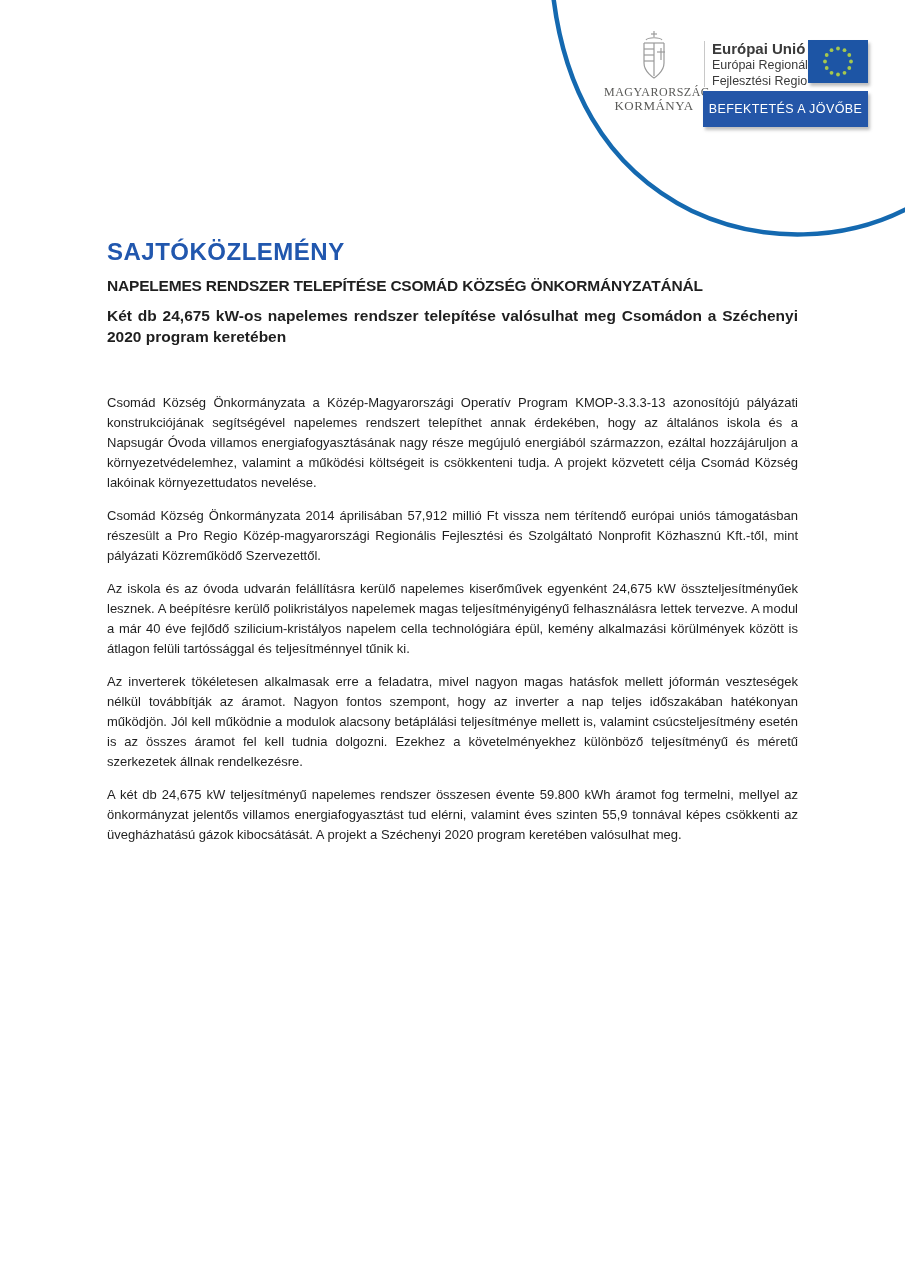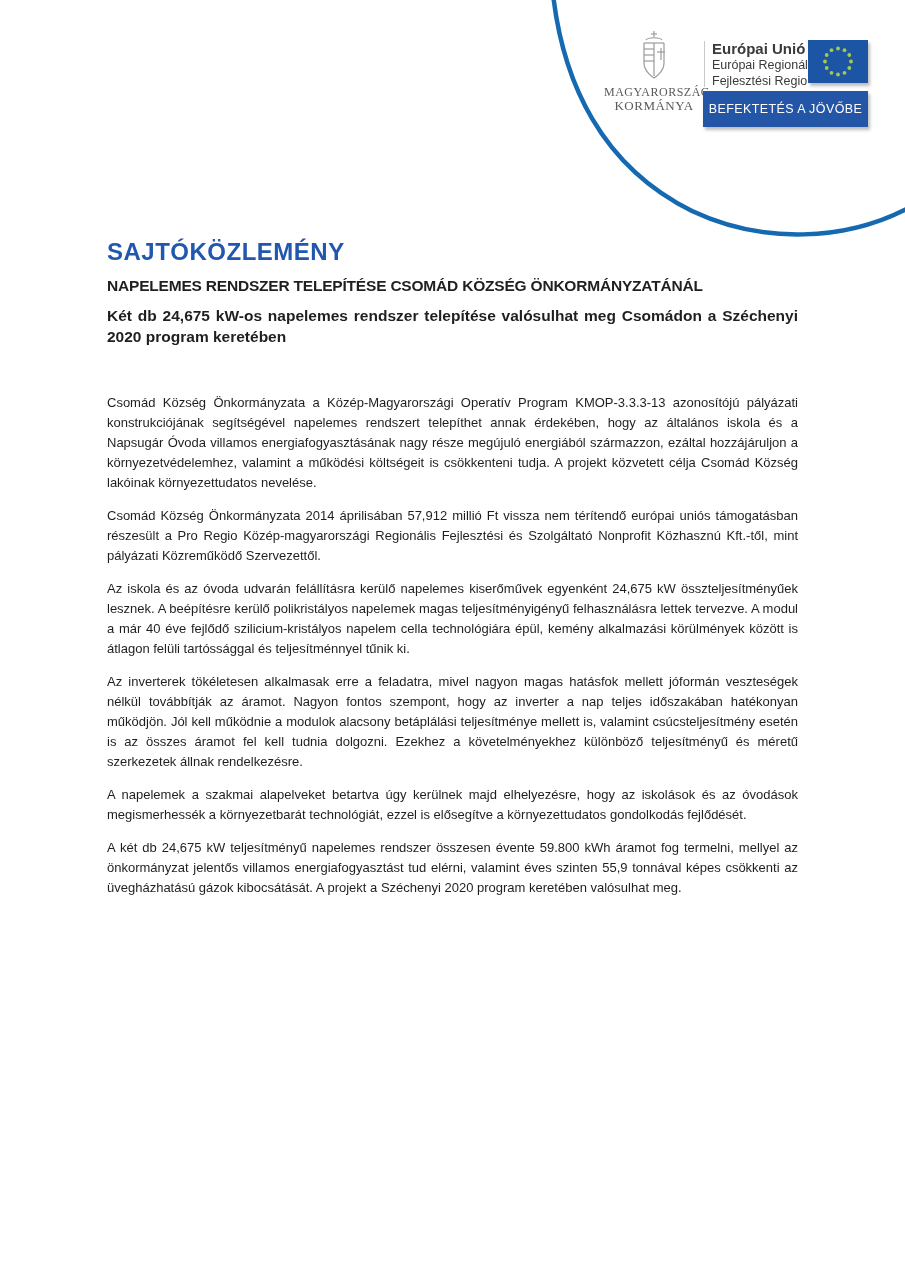--- a/index.html
+++ b/index.html
@@ -143,17 +143,16 @@
 
 
   <main class="content">
     <h1 class="title">SAJTÓKÖZLEMÉNY</h1>
     <h2 class="subtitle">NAPELEMES RENDSZER TELEPÍTÉSE CSOMÁD KÖZSÉG ÖNKORMÁNYZATÁNÁL</h2>
     <p class="lead">Két db 24,675 kW-os napelemes rendszer telepítése valósulhat meg Csomádon a Széchenyi 2020 program keretében</p>
     <p class="para">Csomád Község Önkormányzata a Közép-Magyarországi Operatív Program KMOP-3.3.3-13 azonosítójú pályázati konstrukciójának segítségével napelemes rendszert telepíthet annak érdekében, hogy az általános iskola és a Napsugár Óvoda villamos energiafogyasztásának nagy része megújuló energiából származzon, ezáltal hozzájáruljon a környezetvédelemhez, valamint a működési költségeit is csökkenteni tudja. A projekt közvetett célja Csomád Község lakóinak környezettudatos nevelése.</p>
     <p class="para">Csomád Község Önkormányzata 2014 áprilisában 57,912 millió Ft vissza nem térítendő európai uniós támogatásban részesült a Pro Regio Közép-magyarországi Regionális Fejlesztési és Szolgáltató Nonprofit Közhasznú Kft.-től, mint pályázati Közreműködő Szervezettől.</p>
     <p class="para">Az iskola és az óvoda udvarán felállításra kerülő napelemes kiserőművek egyenként 24,675 kW összteljesítményűek lesznek. A beépítésre kerülő polikristályos napelemek magas teljesítményigényű felhasználásra lettek tervezve. A modul a már 40 éve fejlődő szilicium-kristályos napelem cella technológiára épül, kemény alkalmazási körülmények között is átlagon felüli tartóssággal és teljesítménnyel tűnik ki.</p>
     <p class="para">Az inverterek tökéletesen alkalmasak erre a feladatra, mivel nagyon magas hatásfok mellett jóformán veszteségek nélkül továbbítják az áramot. Nagyon fontos szempont, hogy az inverter a nap teljes időszakában hatékonyan működjön. Jól kell működnie a modulok alacsony betáplálási teljesítménye mellett is, valamint csúcsteljesítmény esetén is az összes áramot fel kell tudnia dolgozni. Ezekhez a követelményekhez különböző teljesítményű és méretű szerkezetek állnak rendelkezésre.</p>
-    <p class="para">A napelemek a szakmai alapelveket betartva úgy kerülnek majd elhelyezésre, hogy az iskolások és az óvodások megismerhessék a környezetbarát technológiát, ezzel is elősegítve a környezettudatos gondolkodás fejlődését.</p>
     <p class="para">A két db 24,675 kW teljesítményű napelemes rendszer összesen évente 59.800 kWh áramot fog termelni, mellyel az önkormányzat jelentős villamos energiafogyasztást tud elérni, valamint éves szinten 55,9 tonnával képes csökkenti az üvegházhatású gázok kibocsátását. A projekt a Széchenyi 2020 program keretében valósulhat meg.</p>
   </main>
 
 </div>
 
 </body></html>

